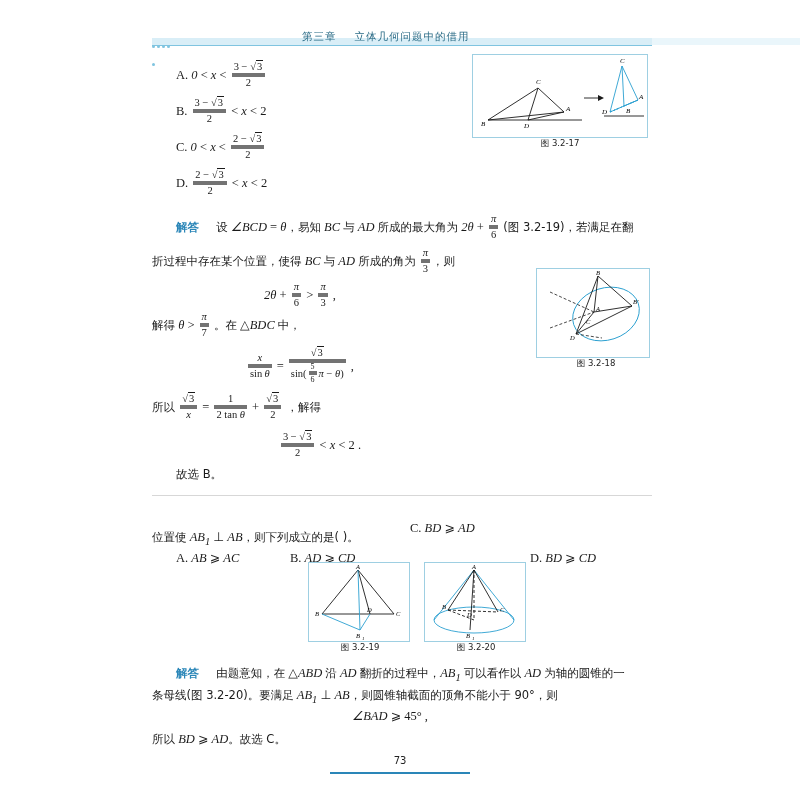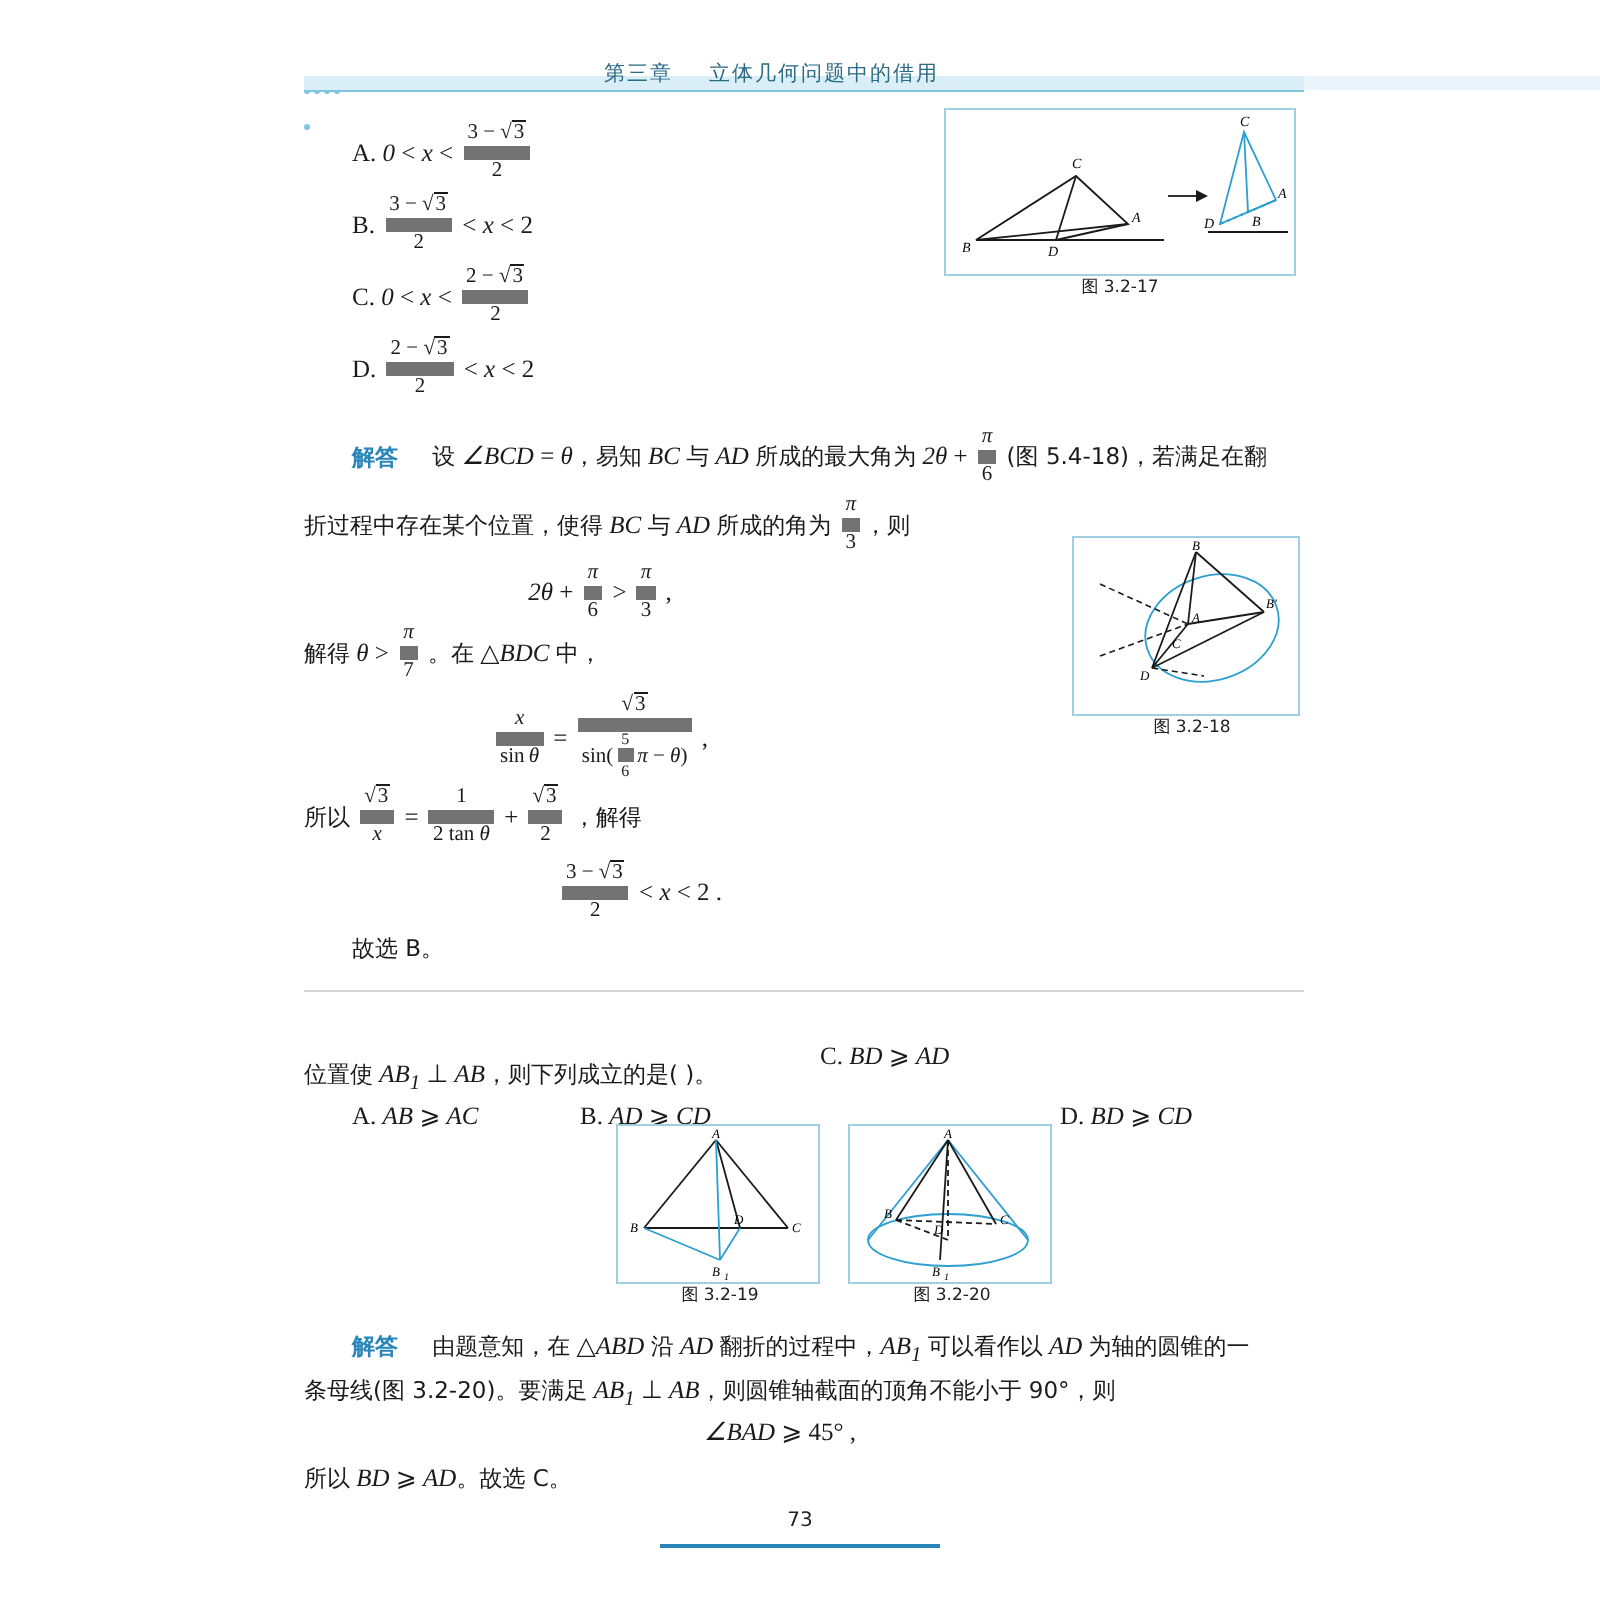--- a/index.html
+++ b/index.html
@@ -50,21 +50,21 @@
     font-family:"DejaVu Sans", sans-serif;
     color:#2a86b8; font-size:11.5px; font-weight:bold;
   }
   .label-orange{
     font-family:"DejaVu Sans", sans-serif;
     color:#d98200; font-size:11.5px; font-weight:bold;
   }
   
   .frac{ display:inline-block; vertical-align:middle; text-align:center;
          font-size:10.5px; line-height:1.15; margin:0 2px; position:relative; top:-1px;}
-  .frac .num{ display:block; padding:0 2px; border-bottom:7px solid #737373; }
+  .frac .num{ display:block; padding:0 2px; border-bottom:4px solid #737373; }
   .frac .den{ display:block; padding:0 2px; }
   .sq{ display:inline-block; }
   .sq::before{ content:"\221A"; }
   .sq span{ border-top:1px solid #1a1a1a; padding:0 1px; }
 
   
   .choice{ position:absolute; font-size:12.5px; white-space:nowrap;}
   .choice .cl{ font-family:"Liberation Serif", serif; }
 
   
@@ -153,21 +153,21 @@
     <div class="figcap" style="left:0; top:84px;">图 3.2-17</div>
   </div>
 
   <div class="blk" style="left:176px; top:214px; width:470px;">
     <span class="label-blue">解答</span>
     <span style="margin-left:14px;">
       <span class="cn">设</span> <span class="math">∠BCD</span> = <span class="math">θ</span><span class="cn">，易知</span>
       <span class="math">BC</span> <span class="cn">与</span> <span class="math">AD</span> <span class="cn">所成的最大角为</span>
       <span class="math">2θ</span> +
       <span class="frac"><span class="num"><span class="math">π</span></span><span class="den">6</span></span>
-      <span class="cn">(图 5.4-18)，若满足在翻</span>
+      <span class="cn">(图 3.2-19)，若满足在翻</span>
     </span>
   </div>
   <div class="blk" style="left:152px; top:248px; width:500px;">
     <span class="cn">折过程中存在某个位置，使得</span> <span class="math">BC</span> <span class="cn">与</span>
     <span class="math">AD</span> <span class="cn">所成的角为</span>
     <span class="frac"><span class="num"><span class="math">π</span></span><span class="den">3</span></span><span class="cn">，则</span>
   </div>
 
   <div class="centerline" style="left:0; top:282px;">
     <span style="position:relative;left:-100px;">

